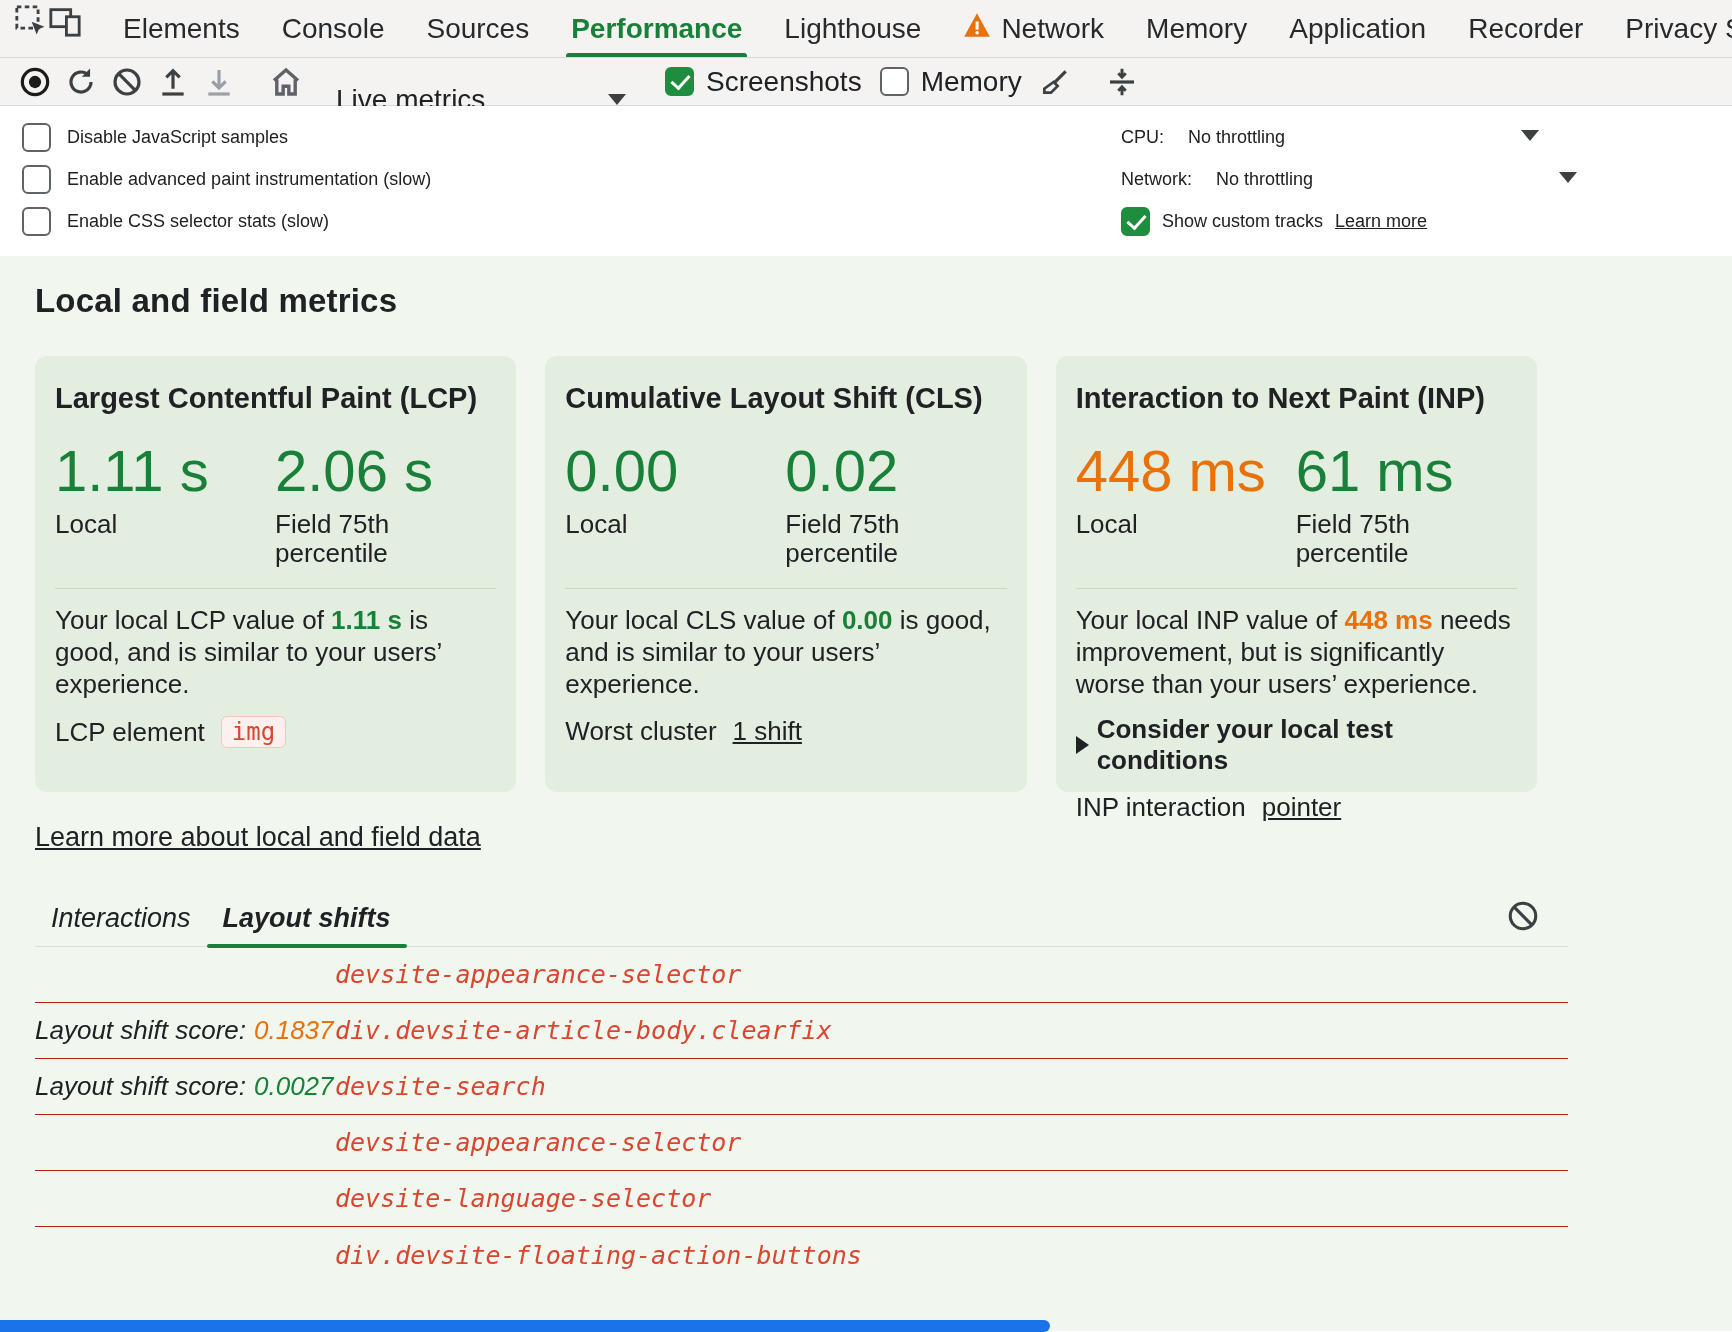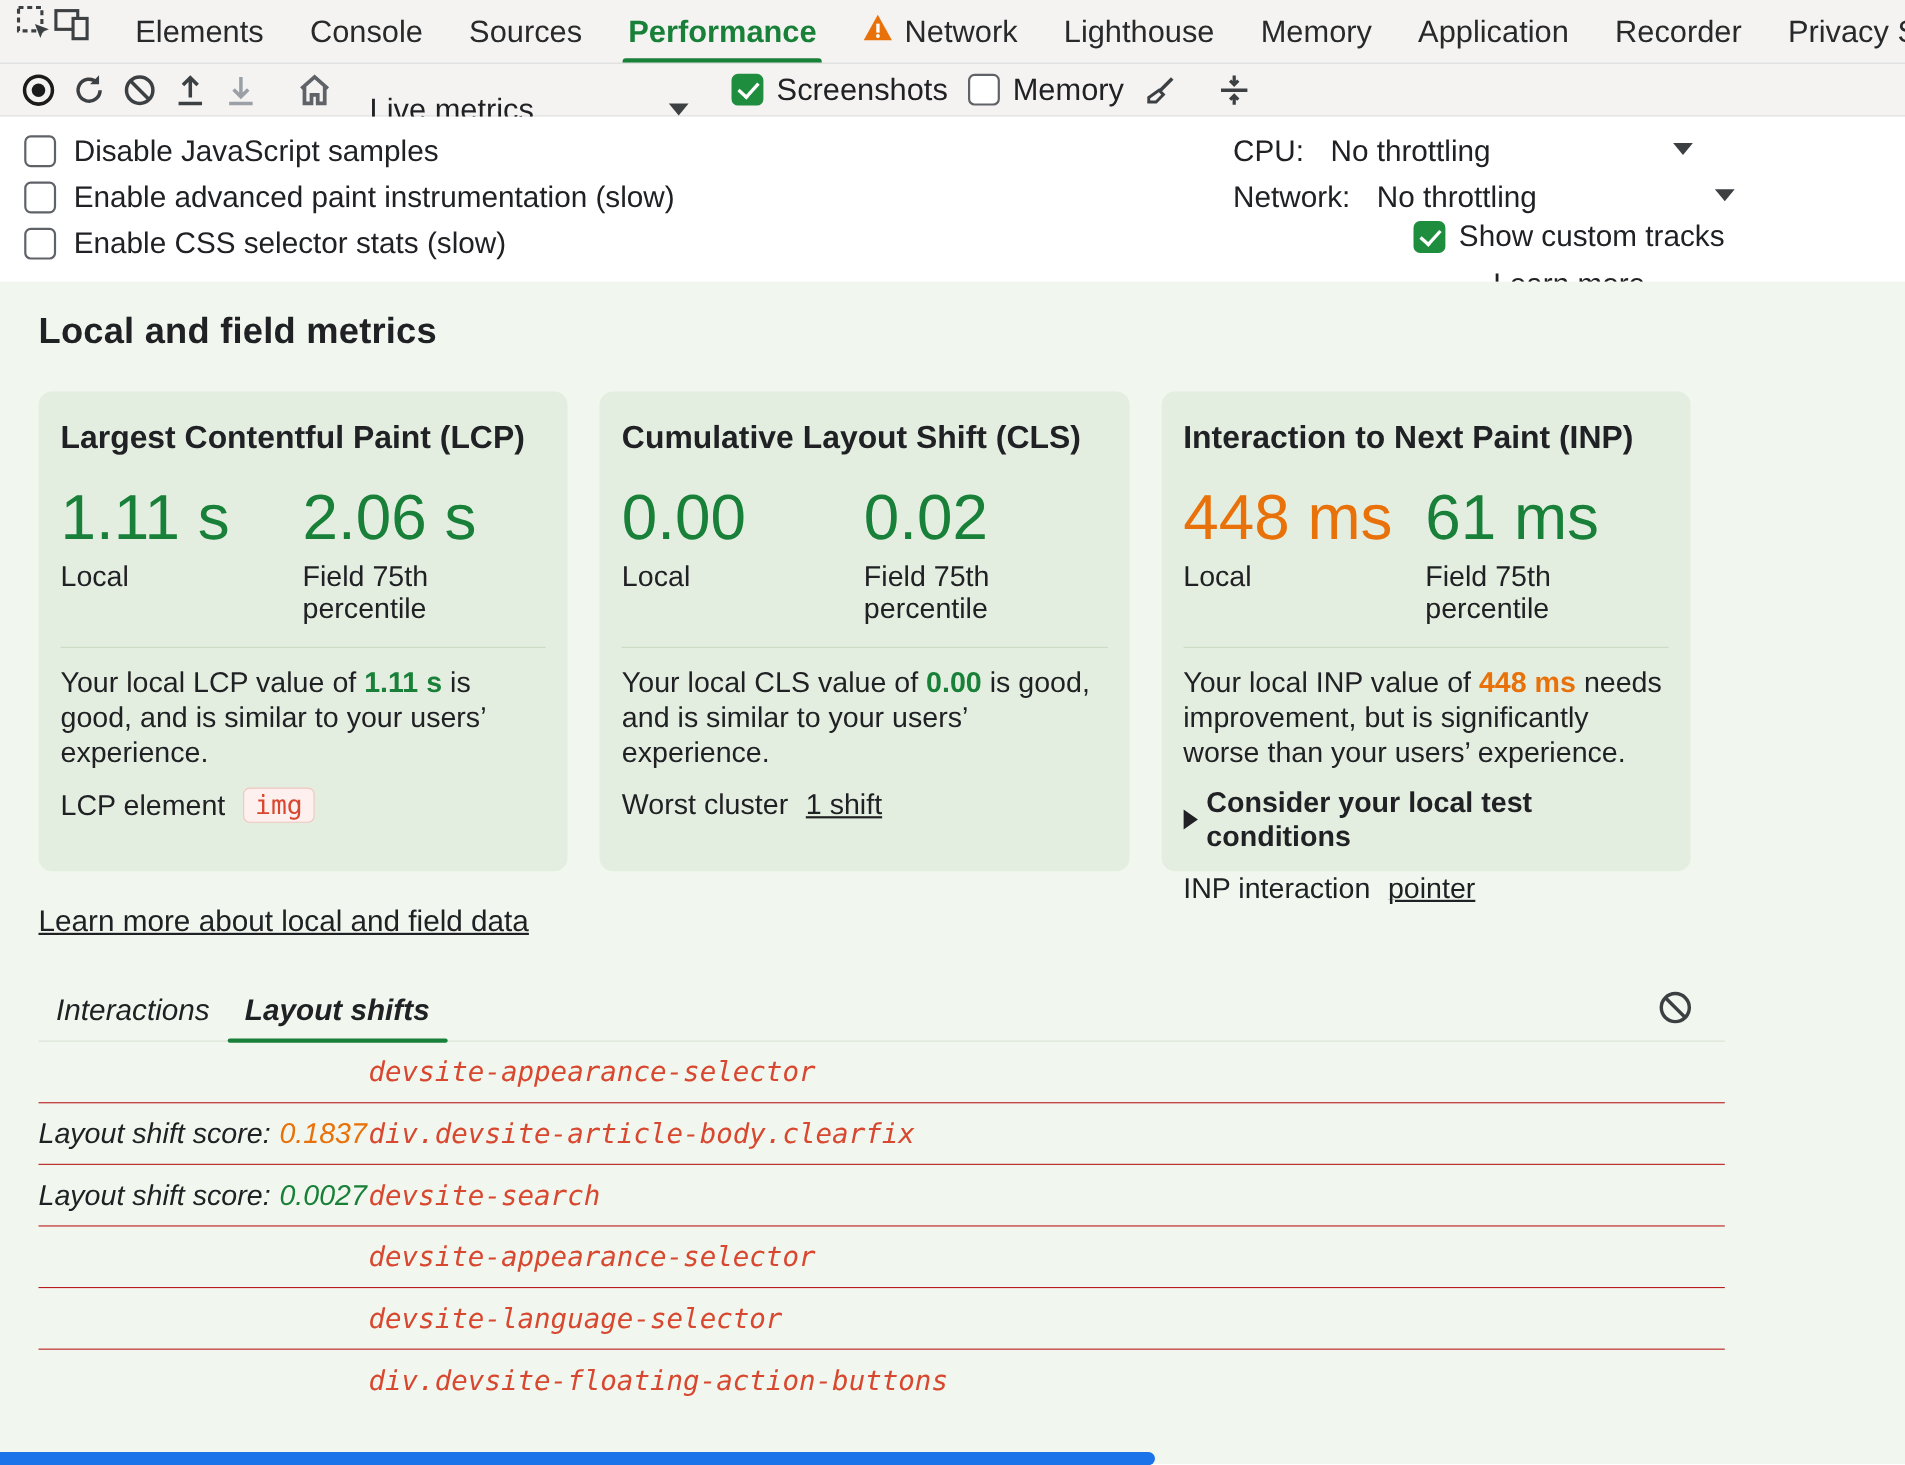--- a/index.html
+++ b/index.html
@@ -69,21 +69,21 @@
   .cb.checked { background:#1e8e3e; border-color:#1e8e3e; }
   .cb.checked::after {
     content:""; position:absolute; left:8px; top:2px;
     width:8px; height:15px;
     border:solid #fff; border-width:0 3.5px 3.5px 0;
     transform:rotate(42deg);
   }
 
   
   .settings { background:#ffffff; padding:10px 0 14px 0; position:relative; height:150px; }
-  .settings .row { height:42px; display:flex; align-items:center; padding-left:22px; gap:16px; font-size:27px; }
+  .settings .row { height:42px; display:flex; align-items:center; padding-left:22px; gap:16px; font-size:18px; }
   .settings-right { position:absolute; left:1121px; top:10px; width:611px; }
   .settings-right .row { padding-left:0; position:relative; }
   .sel-value { margin-left:8px; cursor:pointer; }
   .sel-caret { position:absolute; top:14px; }
   .link { color:#202124; text-decoration:underline; cursor:pointer; }
 
   
   .main {
     background:#f1f7ee;
     height:1075px;
@@ -188,32 +188,32 @@
   <div class="tab">
       <span>Console</span>
     </div>
   <div class="tab">
       <span>Sources</span>
     </div>
   <div class="tab active">
       <span>Performance</span>
     </div>
   <div class="tab">
+      <span>Lighthouse</span>
+    </div>
+  <div class="tab">
     <span>
       <svg width="28" height="26" viewBox="0 0 24 22">
         <path d="M12 1 L23 21 H1 Z" fill="#e8710a"></path>
         <rect x="10.8" y="8" width="2.6" height="7" fill="#ffffff"></rect>
         <circle cx="12.1" cy="17.6" r="1.5" fill="#ffffff"></circle>
       </svg>
     </span>
     <span>Network</span>
   </div>
-  <div class="tab">
-      <span>Lighthouse</span>
-    </div>
   <div class="tab">
       <span>Memory</span>
     </div>
   <div class="tab">
       <span>Application</span>
     </div>
   <div class="tab">
       <span>Recorder</span>
     </div>
   <div class="tab">
@@ -307,21 +307,21 @@
     <div class="row">
       <span>CPU:</span>
       <span class="sel-value">No throttling</span>
       <span class="caret-down sel-caret" style="left:400px;"></span>
     </div>
     <div class="row">
       <span>Network:</span>
       <span class="sel-value">No throttling</span>
       <span class="caret-down sel-caret" style="left:438px;"></span>
     </div>
-    <div class="row" style="gap:12px;flex-direction:column;">
+    <div class="row" style="gap:12px;">
       <label style="display:flex;align-items:center;gap:12px;">
         <span class="cb checked"></span>
         <span>Show custom tracks</span>
       </label>
       <a class="link">Learn more</a>
     </div>
   </div>
 </div>
 
 <div class="main">

